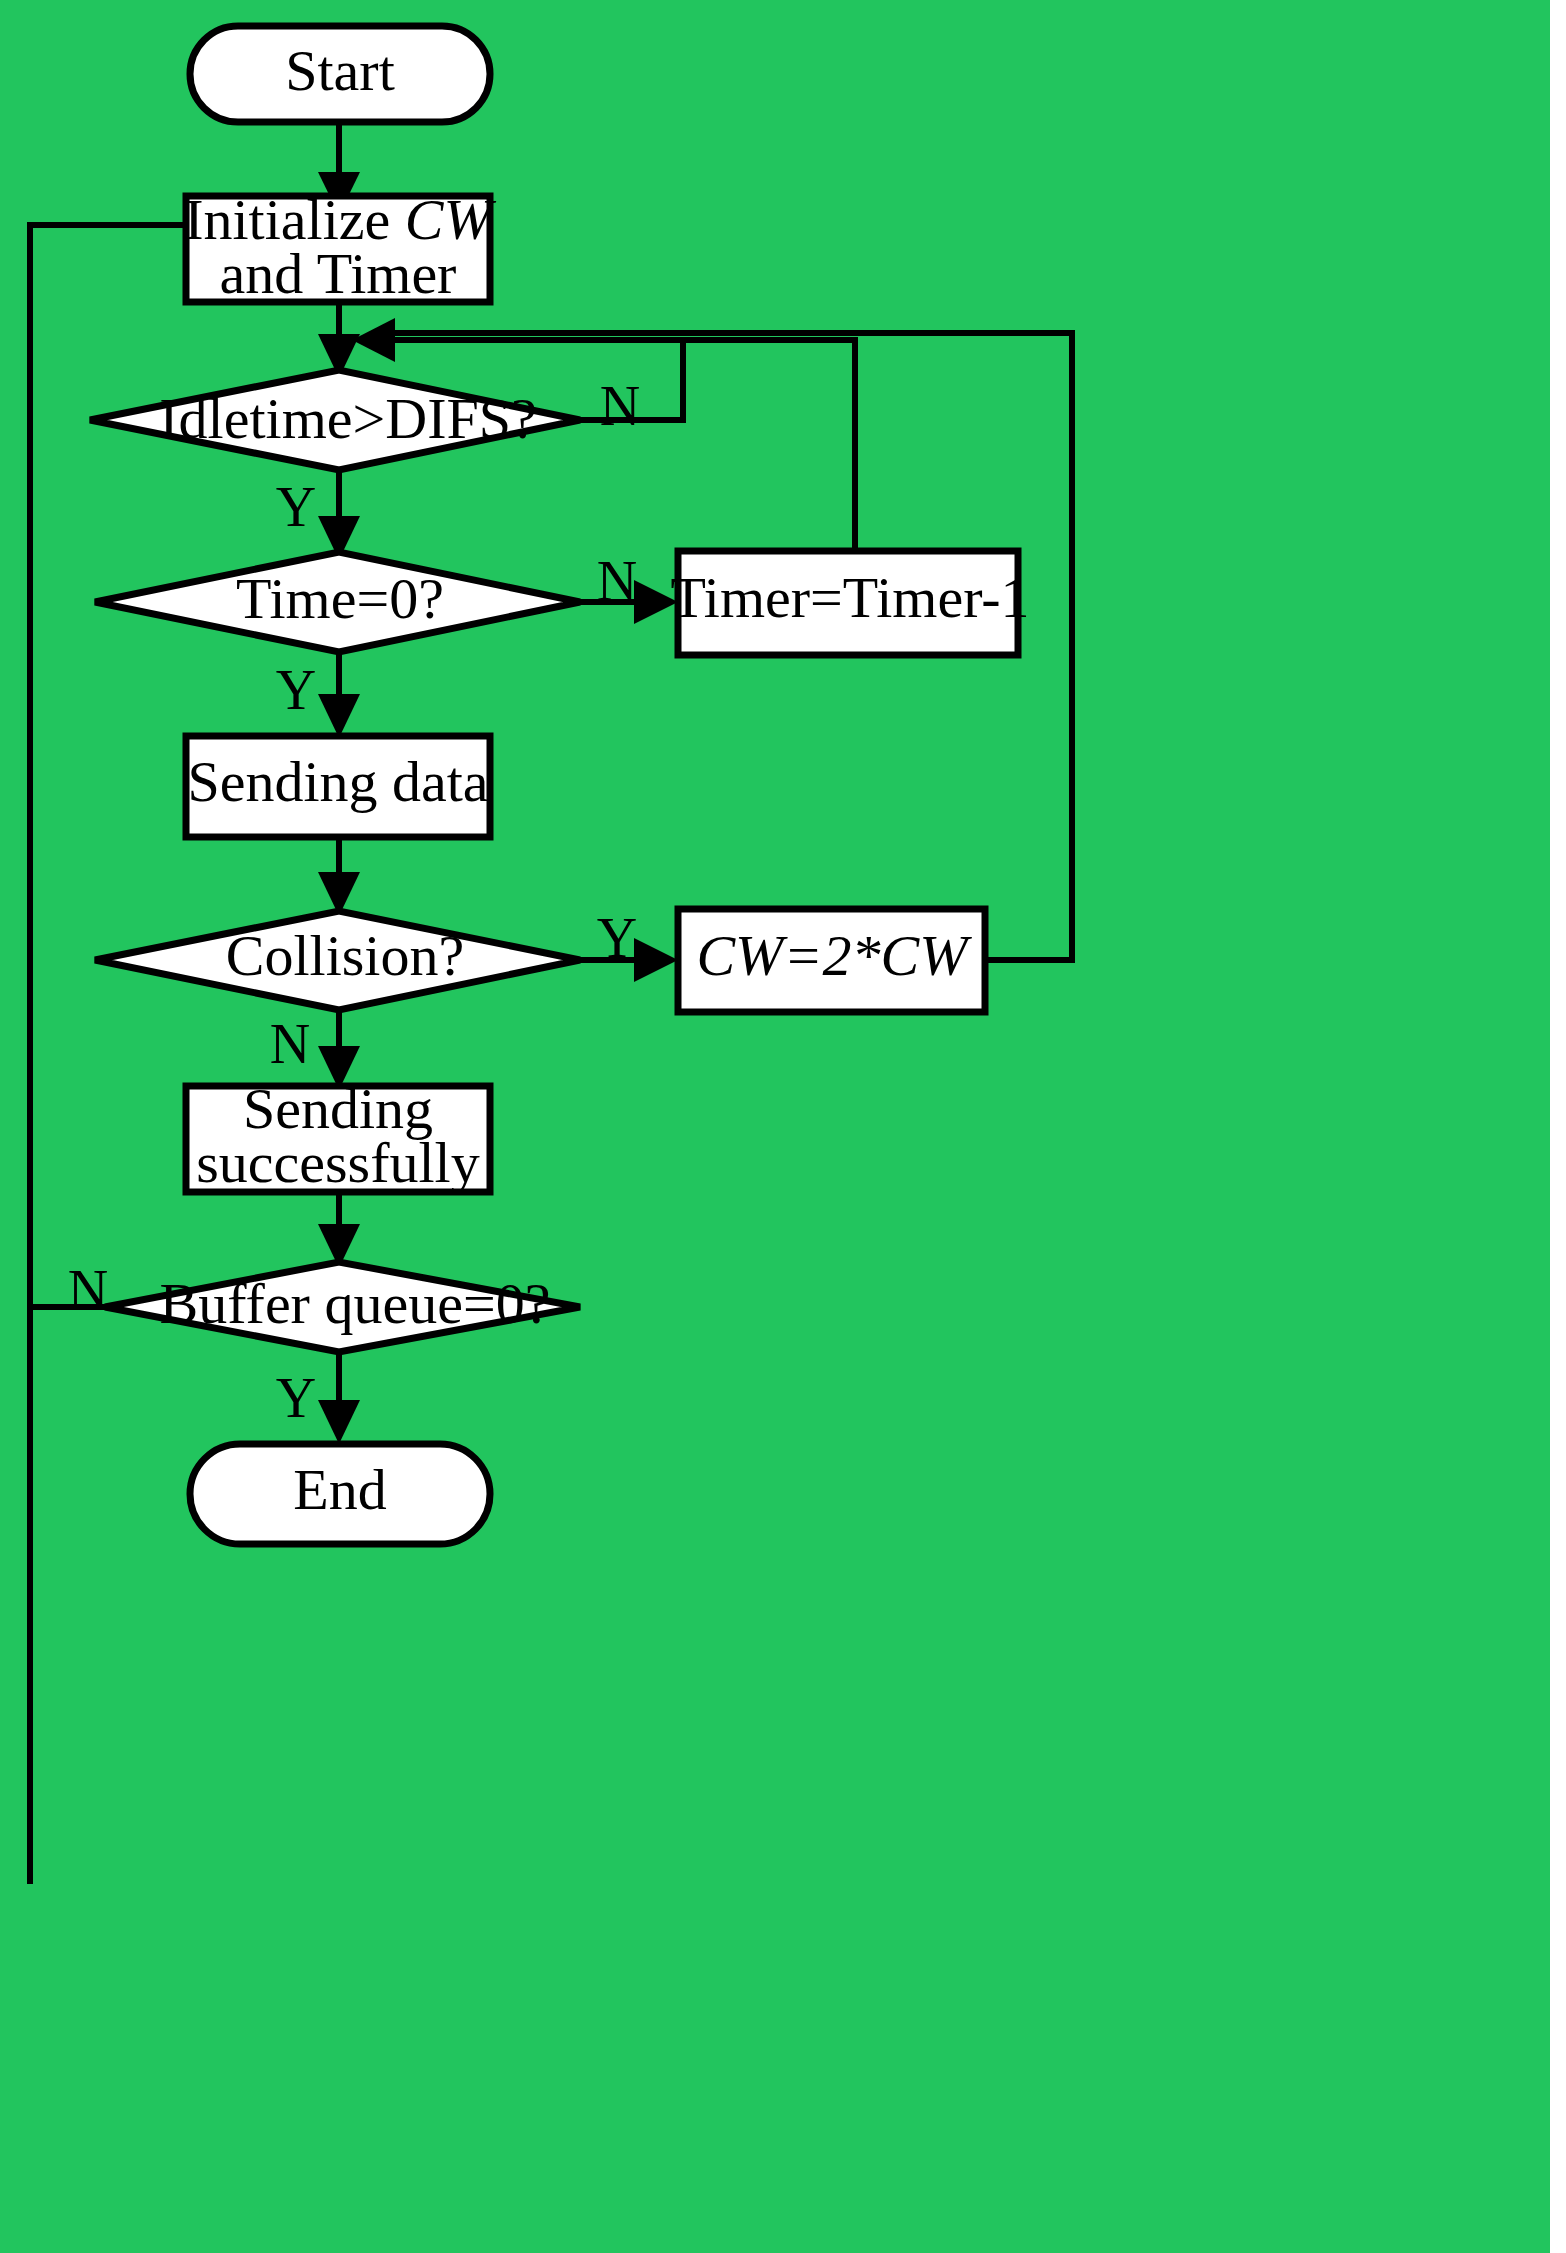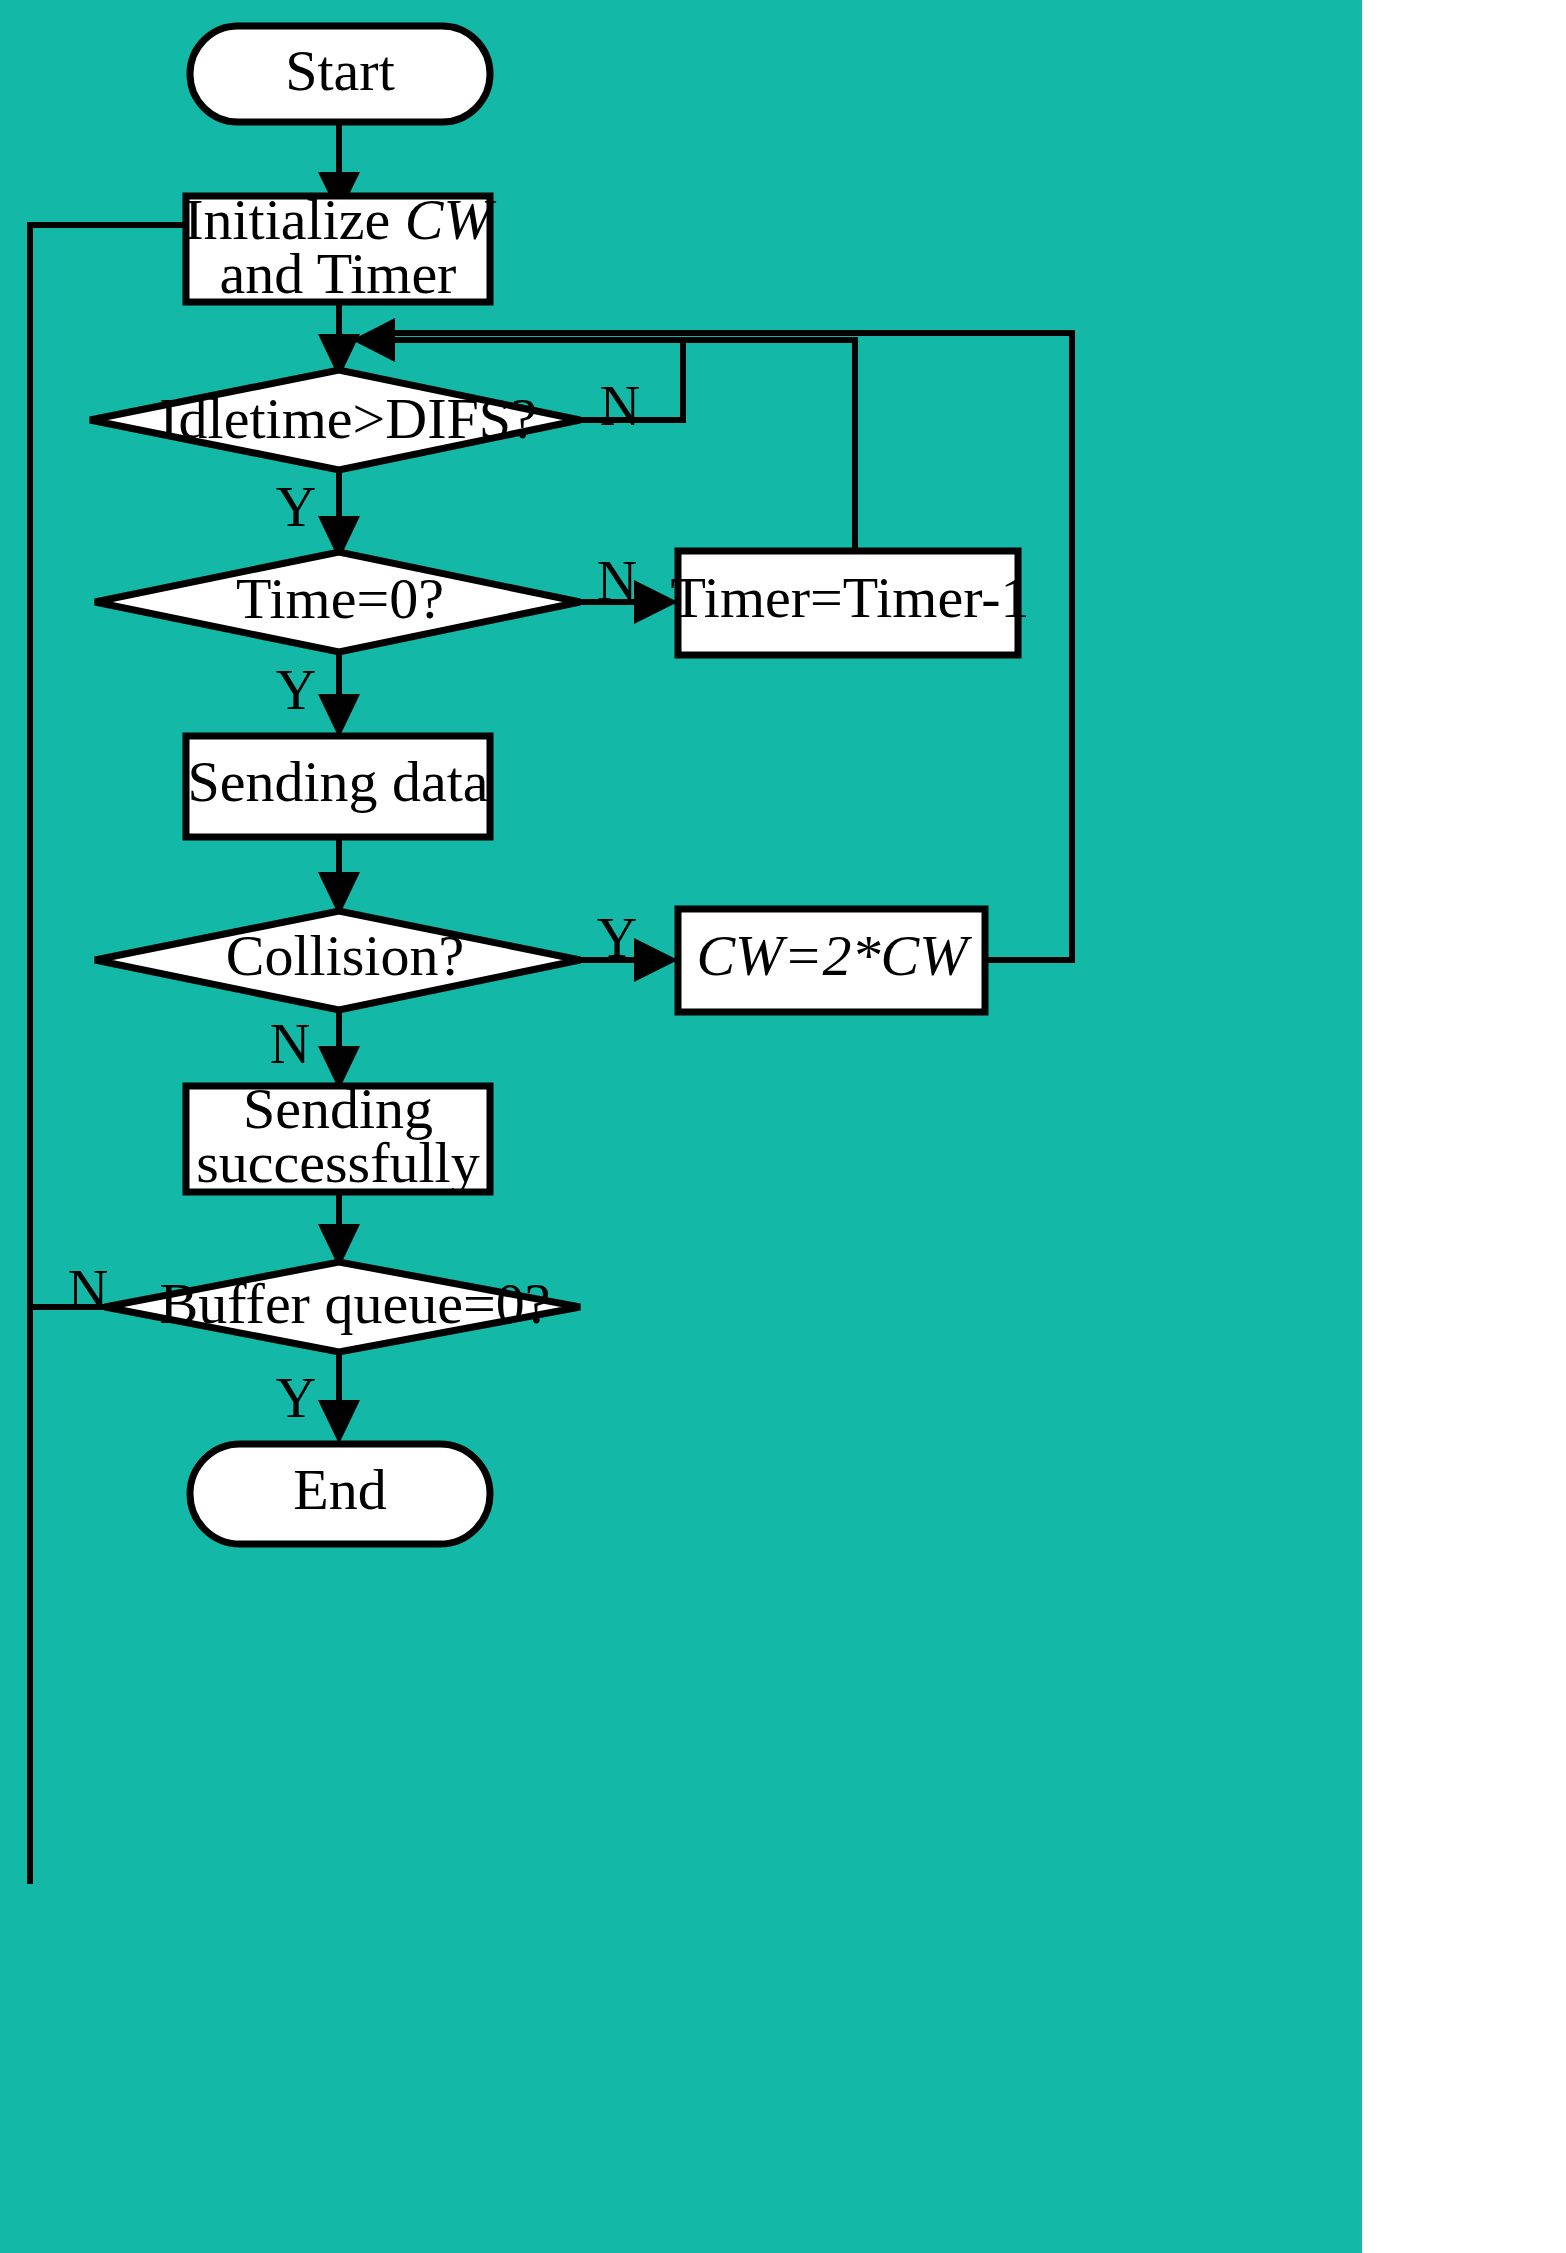--- a/index.html
+++ b/index.html
@@ -1,20 +1,20 @@
 <!DOCTYPE html>
 <html><head>
 <meta charset="utf-8">
 <style>
   html,body{margin:0;padding:0;background:#ffffff;}
   #page{
     position:relative;
-    width:1362px;
+    width:1550px;
     height:2253px;
-    background:#14b8a6;
+    background:#22c55e;
     overflow:hidden;
     font-family:"Liberation Serif","DejaVu Serif",serif;
   }
   #svg-root{position:absolute;left:0;top:0;width:1566px;height:2253px;}
   .node-text{
     fill:#000000;
     font-family:"Liberation Serif","DejaVu Serif",serif;
     font-size:58px;
     text-anchor:middle;
     dominant-baseline:middle;

